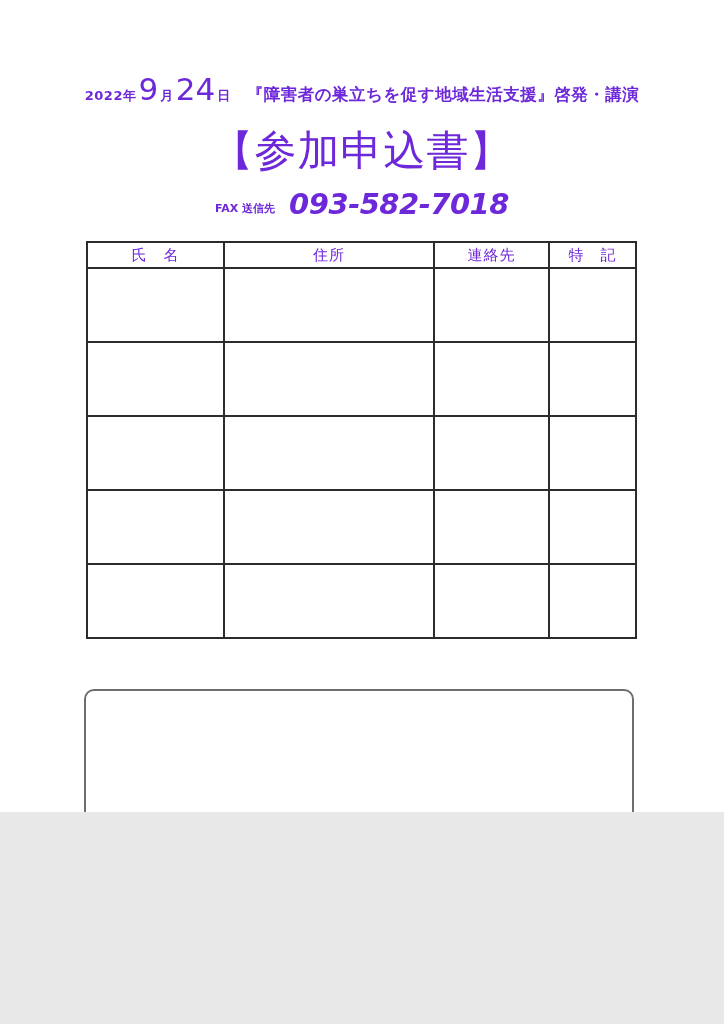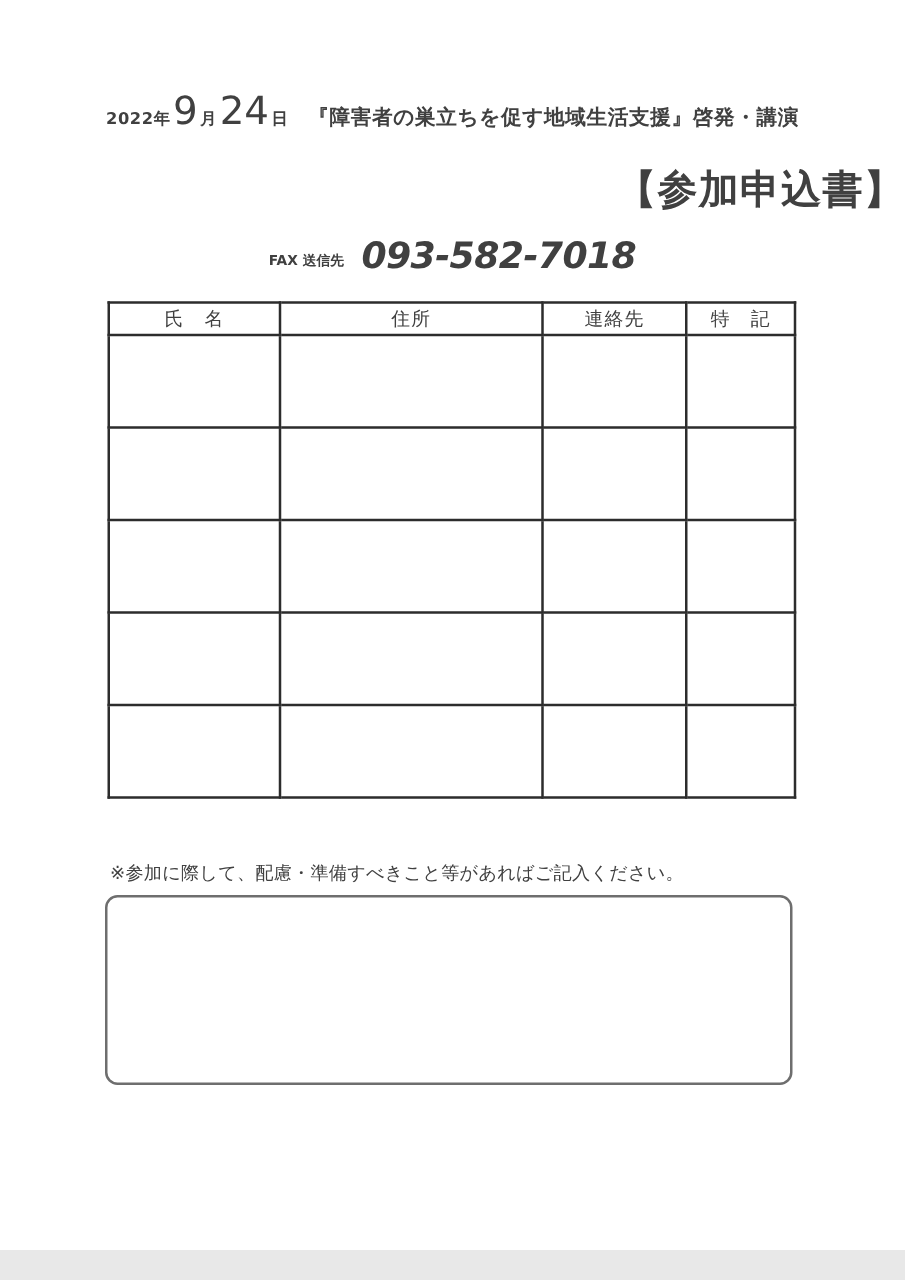--- a/index.html
+++ b/index.html
@@ -3,24 +3,24 @@
 <meta charset="utf-8">
 <style>
   html, body {
     margin: 0;
     padding: 0;
     background: #e8e8e8;
   }
   .page {
     position: relative;
     width: 724px;
-    height: 1000px;
+    height: 812px;
     margin: 0 auto;
     background: #ffffff;
-    color: #404040;
+    color: #6d28d9;
     font-family: "DejaVu Sans", "Liberation Sans", sans-serif;
     overflow: hidden;
   }
 
   
   .date-line {
     margin-top: 70px;
     text-align: center;
     white-space: nowrap;
     line-height: 38px;
@@ -49,24 +49,24 @@
     text-align: center;
     font-size: 27px;
     font-weight: bold;
     letter-spacing: 0px;
     white-space: nowrap;
   }
 
   
   .form-title {
     margin: 10px 0 0 0;
-    text-align: right;
+    text-align: center;
     font-family: "DejaVu Serif", "Liberation Serif", serif;
-    font-weight: 700;
-    font-size: 32px;
+    font-weight: 400;
+    font-size: 42px;
     line-height: 52px;
     letter-spacing: 1px;
   }
 
   
   .fax-line {
     margin-top: 10px;
     text-align: center;
     white-space: nowrap;
   }
@@ -189,18 +189,17 @@
         <tr>
           <td></td>
           <td></td>
           <td></td>
           <td></td>
         </tr>
       </tbody>
   </table>
 
   <div class="remarks-note">
-    <div>※参加に際して、配慮・準備すべきこと等があればご記入ください。</div>
   </div>
 
   <div class="entry-box"></div>
 
 </div>
 
 </body></html>

